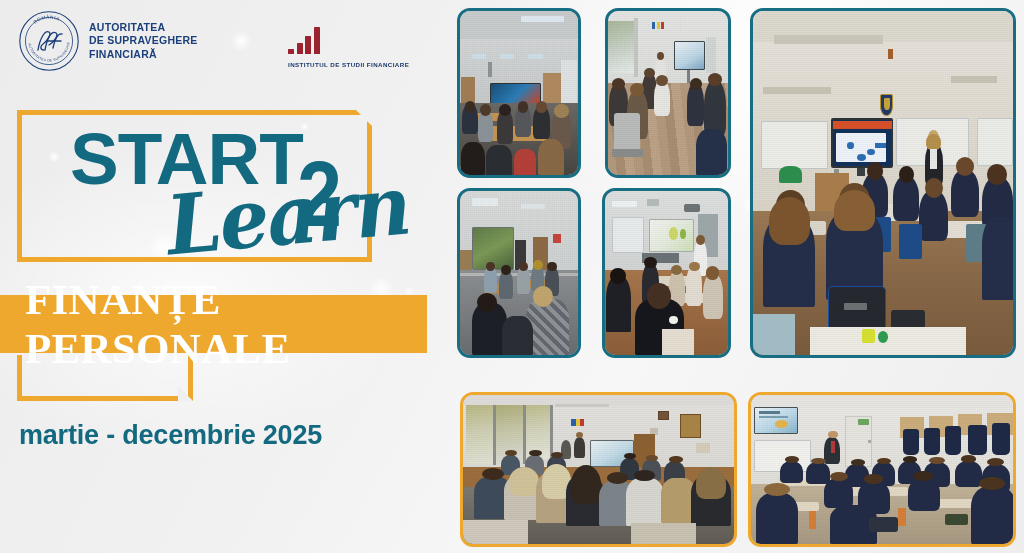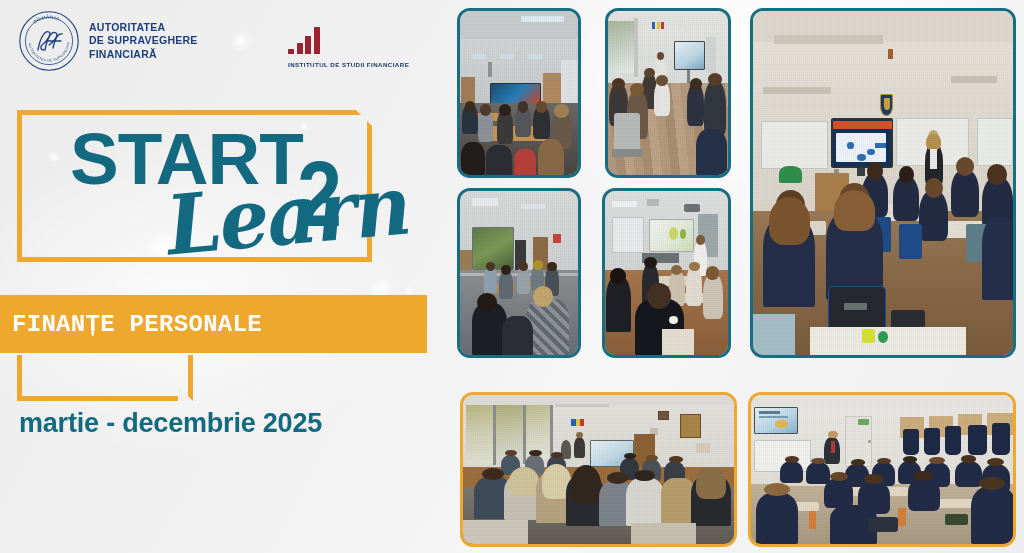--- a/index.html
+++ b/index.html
@@ -103,28 +103,28 @@
     letter-spacing: -2px;
   }
 
   
   .banner {
     position: absolute; left: 0; top: 295px; width: 427px; height: 58px;
     background: #efa82e; z-index: 4;
     display: flex; align-items: center;
   }
   .banner-text {
-    color: #ffffff; font-size: 24px; font-weight: bold;
-    letter-spacing: 0.3px; margin-left: 12px;
-    font-family: Liberation Mono, monospace;
+    color: #ffffff; font-size: 43px; font-weight: bold;
+    letter-spacing: 0.3px; margin-left: 25px;
+    font-family: Liberation Serif, serif;
   }
 
   
   .date-line {
-    position: absolute; left: 19px; top: 408px; z-index: 4;
+    position: absolute; left: 19px; top: 420px; z-index: 4;
     color: #13697f; font-size: 27px; font-weight: bold;
     letter-spacing: -0.2px;
     font-family: "Liberation Sans", sans-serif;
   }
 
   
   .photos { position: absolute; left: 0; top: 0; width: 1024px; height: 553px; z-index: 2; }
 
   .photo {
     position: absolute;

